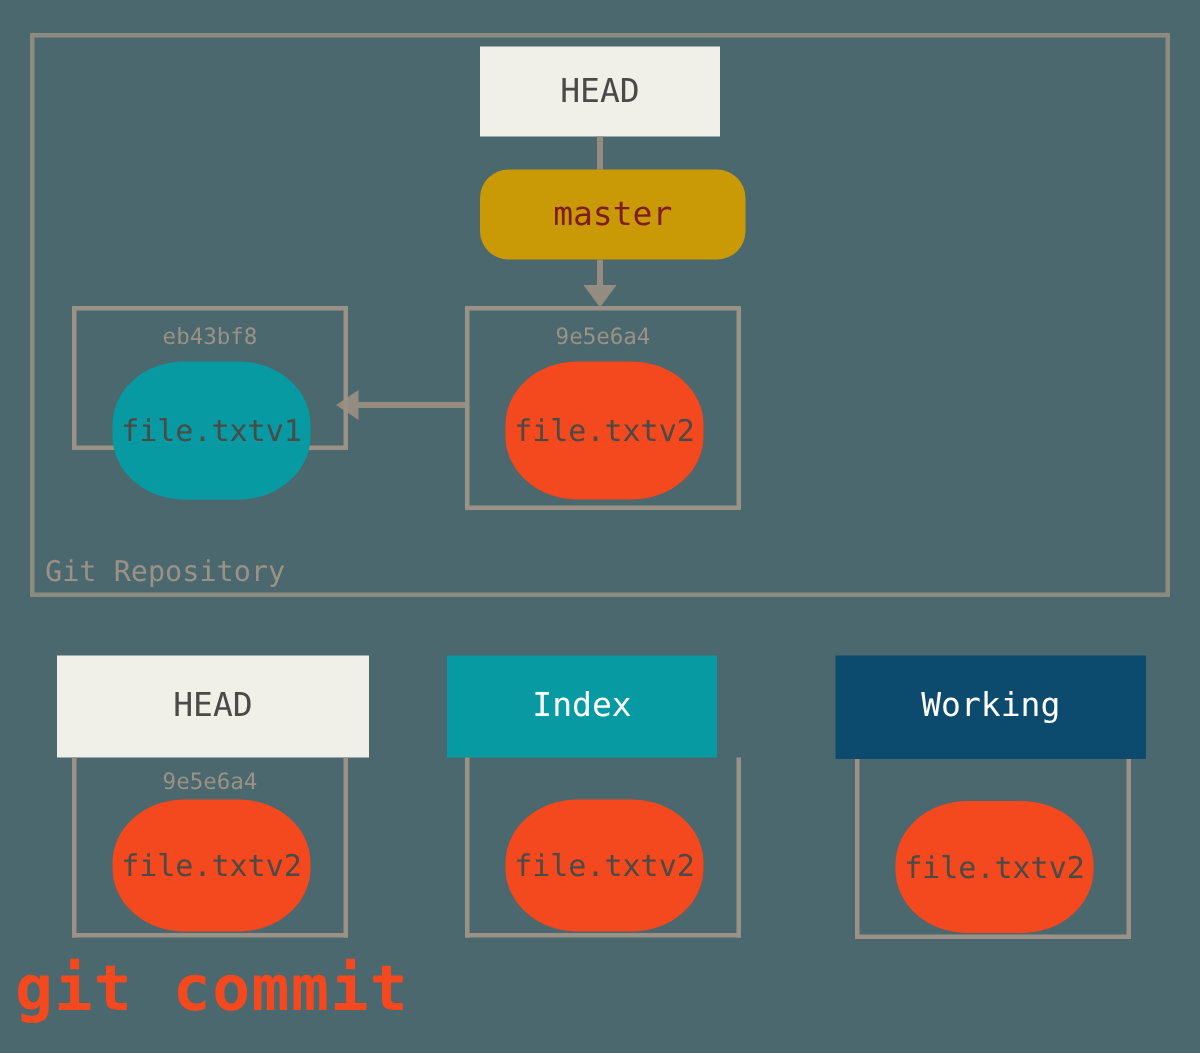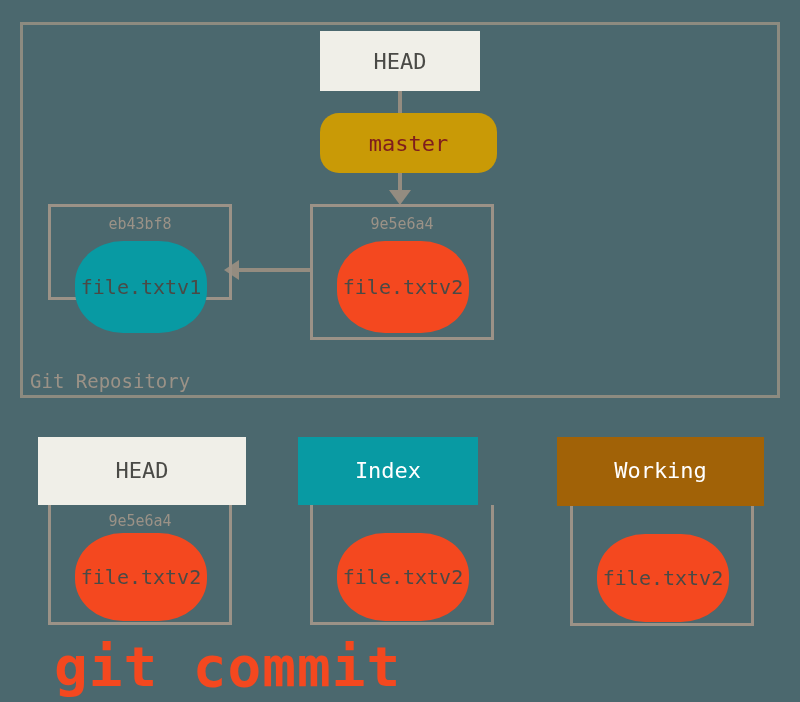--- a/index.html
+++ b/index.html
@@ -162,21 +162,21 @@
   .area-head-header {
     left: 38px; top: 437px; width: 208px; height: 68px;
     background: #f0efe8; color: #4a4a46;
   }
   .area-index-header {
     left: 298px; top: 437px; width: 180px; height: 68px;
     background: #089aa3; color: #ffffff;
   }
   .area-wd-header {
     left: 557px; top: 437px; width: 207px; height: 69px;
-    background: #a16207; color: #ffffff;
+    background: #0c4a6e; color: #ffffff;
   }
 
   .area-body {
     position: absolute;
     border: 3px solid #9b9287;
     border-top: none;
     box-sizing: border-box;
   }
   .area-head-body  { left: 48px;  top: 505px; width: 184px; height: 120px; }
   .area-index-body { left: 310px; top: 505px; width: 184px; height: 120px; }
@@ -190,26 +190,25 @@
     color: #9b9287;
     white-space: nowrap;
   }
   .blob-area { left: 24px; top: 28px; width: 132px; height: 88px; }
 
   
   .command-label {
     position: absolute;
     left: 10px;
     top: 634px;
-    font-size: 56px;
+    font-size: 42px;
     font-weight: bold;
     color: #f4481f;
     letter-spacing: 1px;
     white-space: nowrap;
-    margin-left: 44px;
   }
 </style>
 </head>
 <body>
 
 <div id="stage">
 
   <div class="repo-frame"></div>
   <div class="repo-label">Git Repository</div>
 

